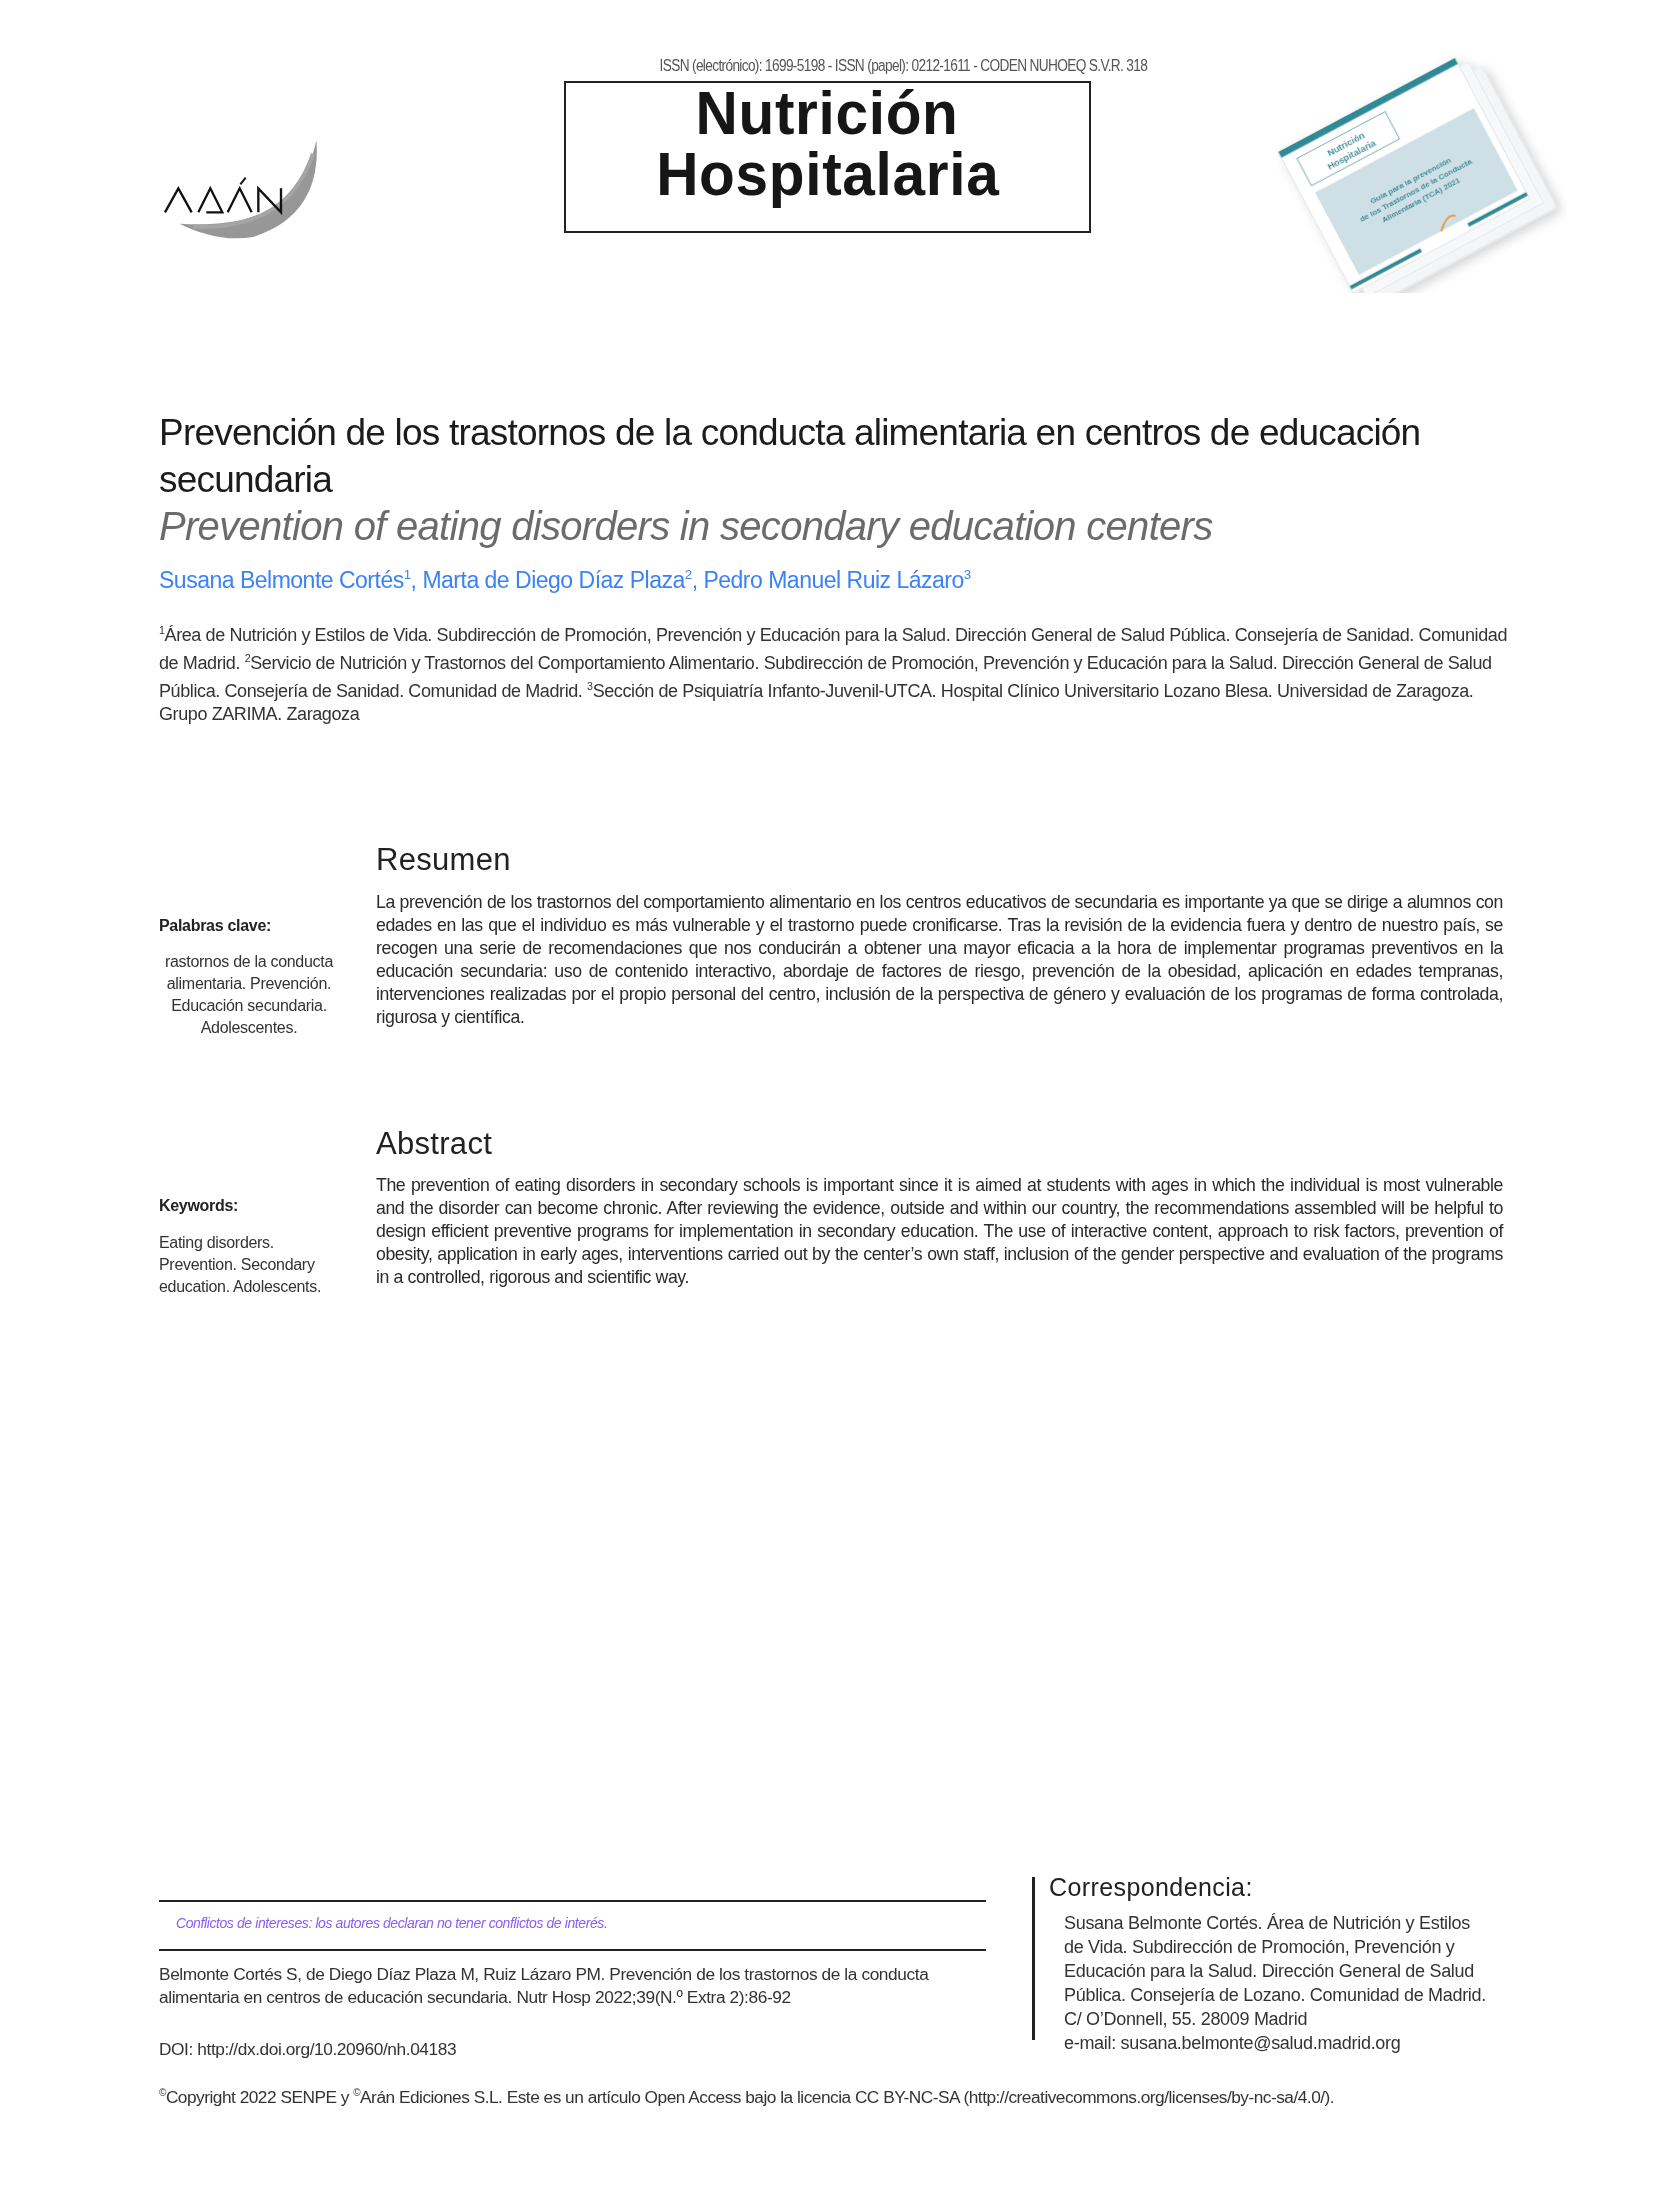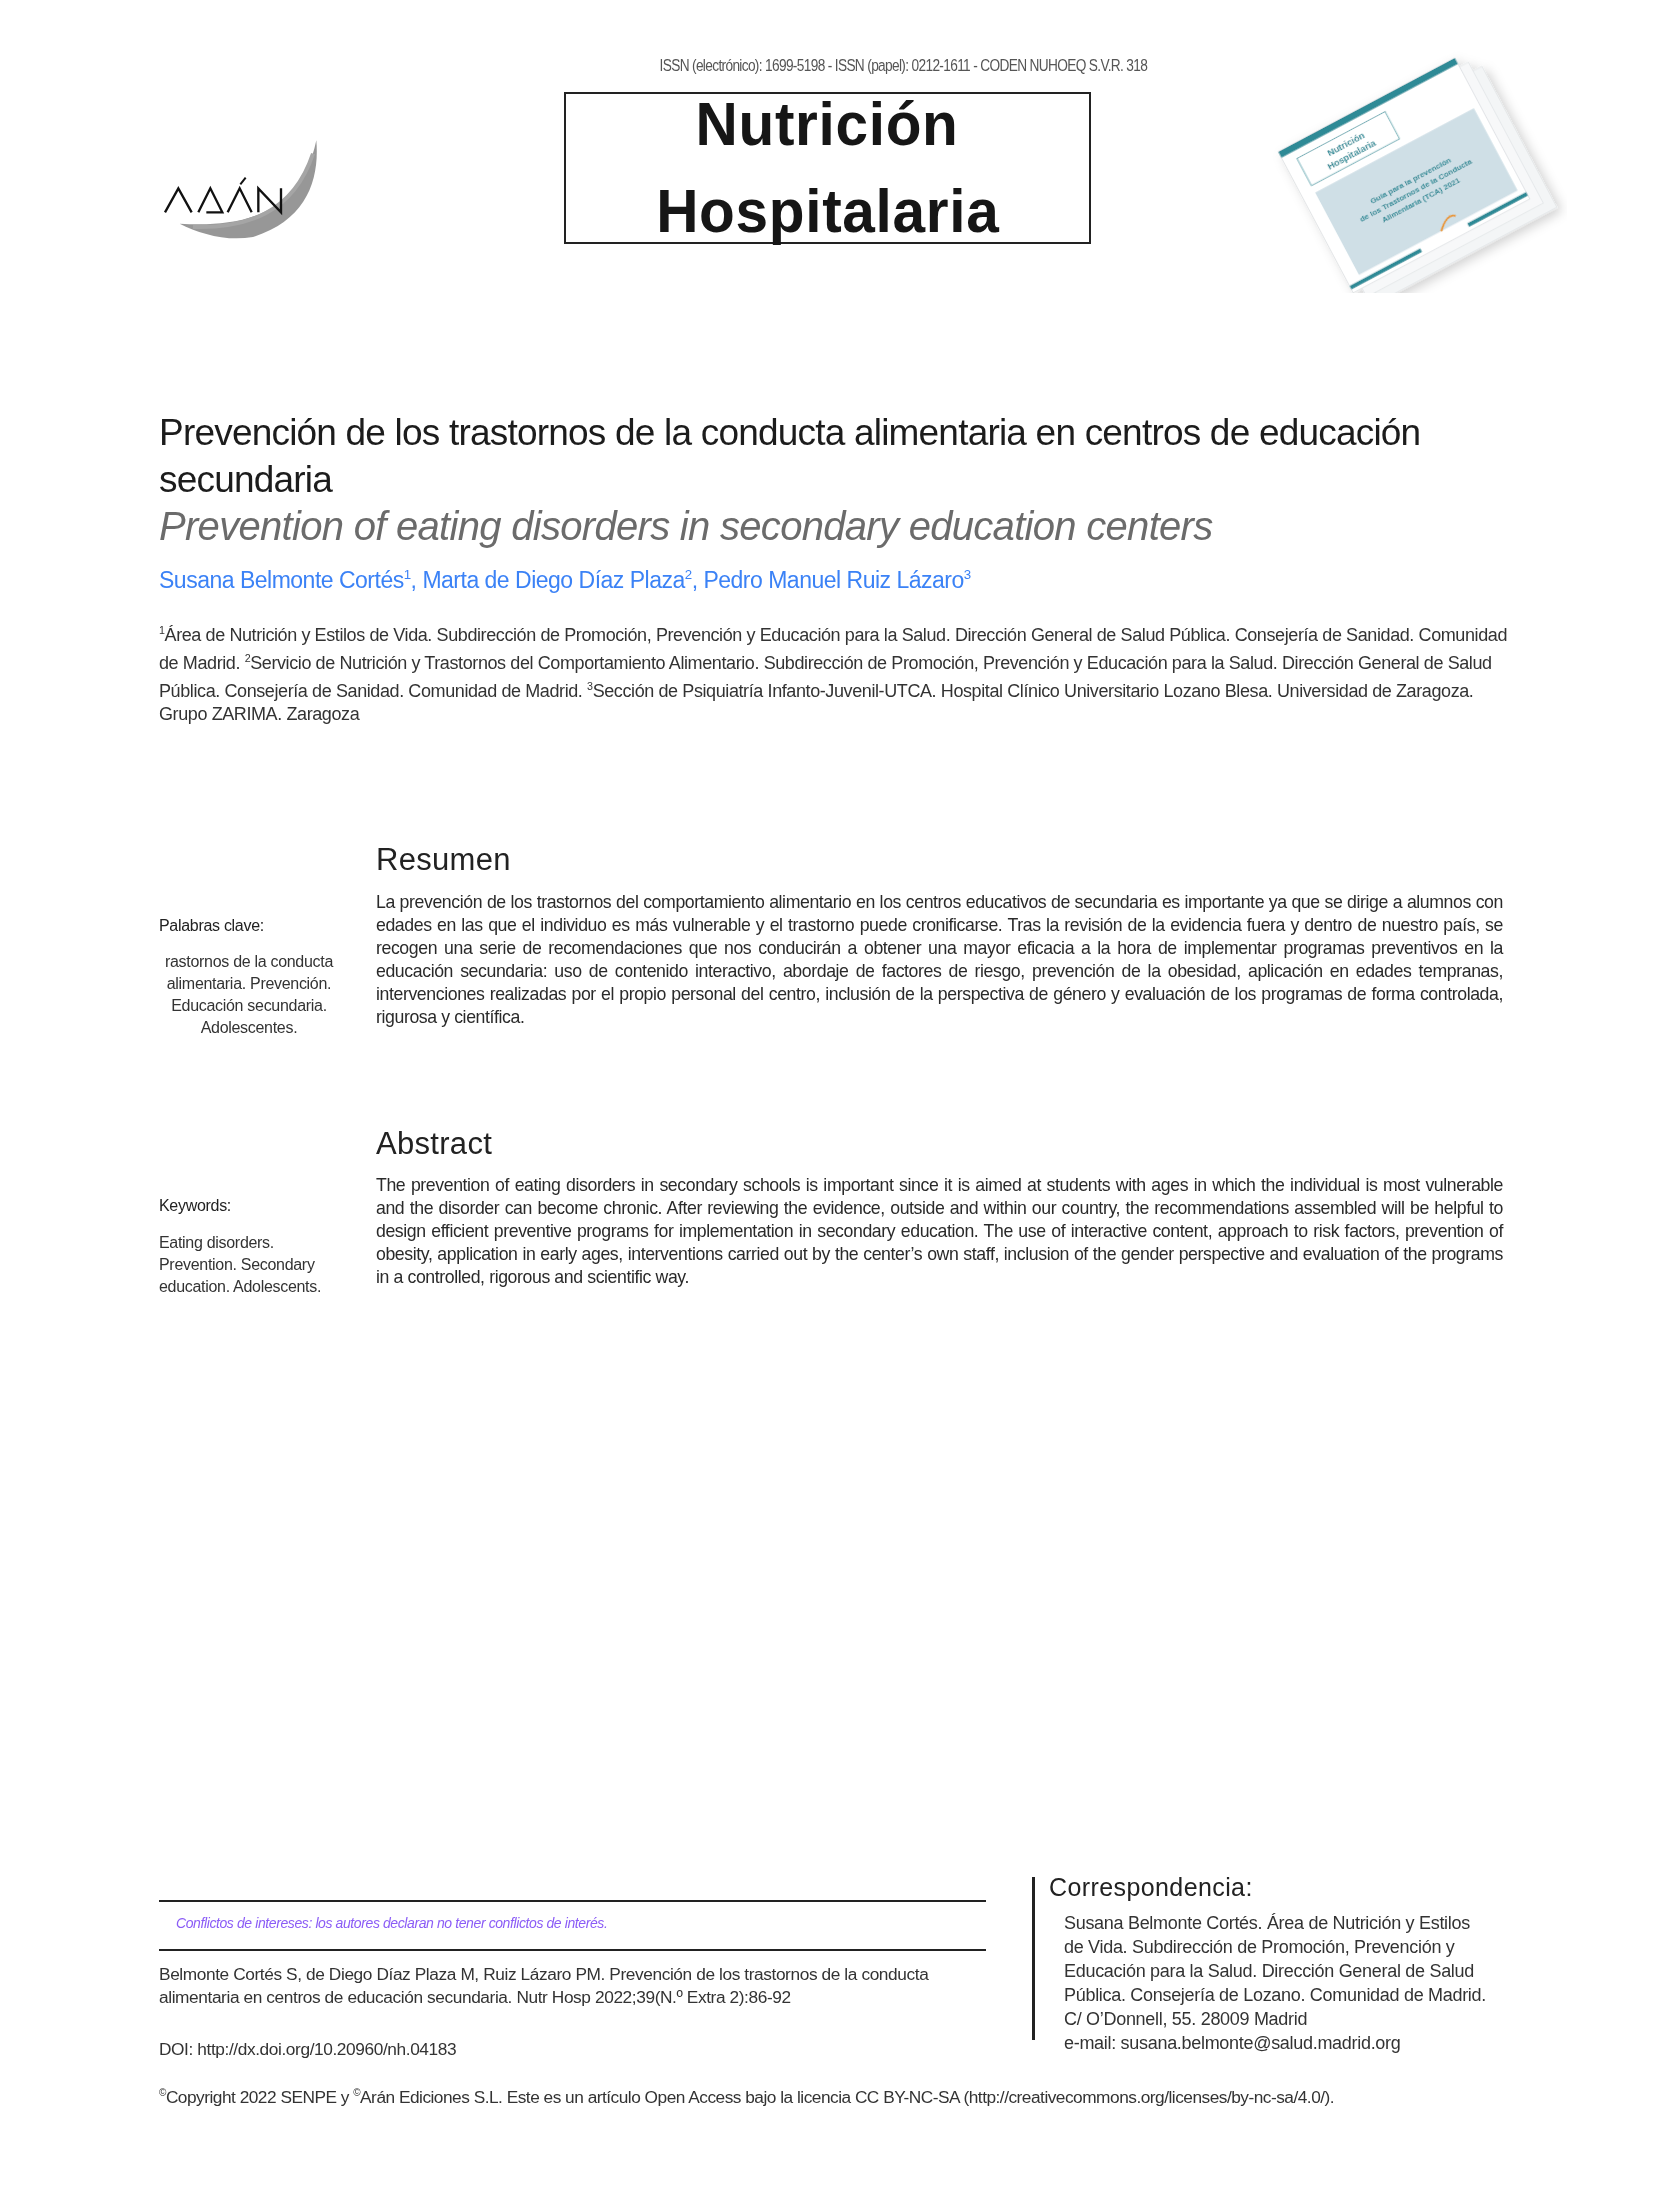--- a/index.html
+++ b/index.html
@@ -11,21 +11,21 @@
 
   
   #issn {
     left: 560px; top: 56px; width: 553px; text-align: right;
     font-size: 16.7px; color: #555; letter-spacing: -0.8px; transform: scaleX(0.82); transform-origin: right top;
     white-space: nowrap;
   }
   #journal-box {
     left: 564px; top: 81px; width: 527px; height: 152px;
     border: 2px solid #222; box-sizing: border-box;
-    display: flex; flex-direction: column; align-items: center; justify-content: space-between; margin-top: 11px;
+    display: flex; flex-direction: column; align-items: center; justify-content: flex-start;
   }
   #journal-box .jt {
     font-weight: bold; font-size: 61px; line-height: 61px; letter-spacing: 0.7px;
     color: #161616; transform: scaleX(0.96);
   }
   #aran-logo { left: 153px; top: 127px; width: 200px; height: 120px; }
   #cover { left: 1260px; top: 40px; width: 307px; height: 253px; }
 
   
   #title-es {
@@ -41,21 +41,21 @@
   }
   #authors sup { font-size: 13.3px; }
   #affiliations {
     left: 159px; top: 619px; width: 1354px;
     font-size: 18px; line-height: 23px; color: #333; letter-spacing: -0.4px;
   }
   #affiliations sup { font-size: 10.7px; }
 
   
   .sec-title { font-size: 31px; color: #222; font-weight: normal; letter-spacing: 0.3px; }
-  .kw-head { font-size: 16px; font-weight: normal; color: #222; letter-spacing: -0.3px; }
+  .kw-head { font-size: 16px; font-weight: bold; color: #222; letter-spacing: -0.3px; }
   .kw-body { font-size: 16px; line-height: 22px; color: #333; letter-spacing: -0.3px; }
   .body-text {
     font-size: 17.7px; line-height: 23px; color: #2a2a2a; text-align: justify; letter-spacing: -0.4px;
   }
 
   #resumen-title { left: 376px; top: 842px; }
   #palabras-head { left: 159px; top: 917px; }
   #palabras-body { left: 159px; top: 951px; width: 180px; text-align: center; }
   #resumen-body { left: 376px; top: 891px; width: 1127px; }
 

